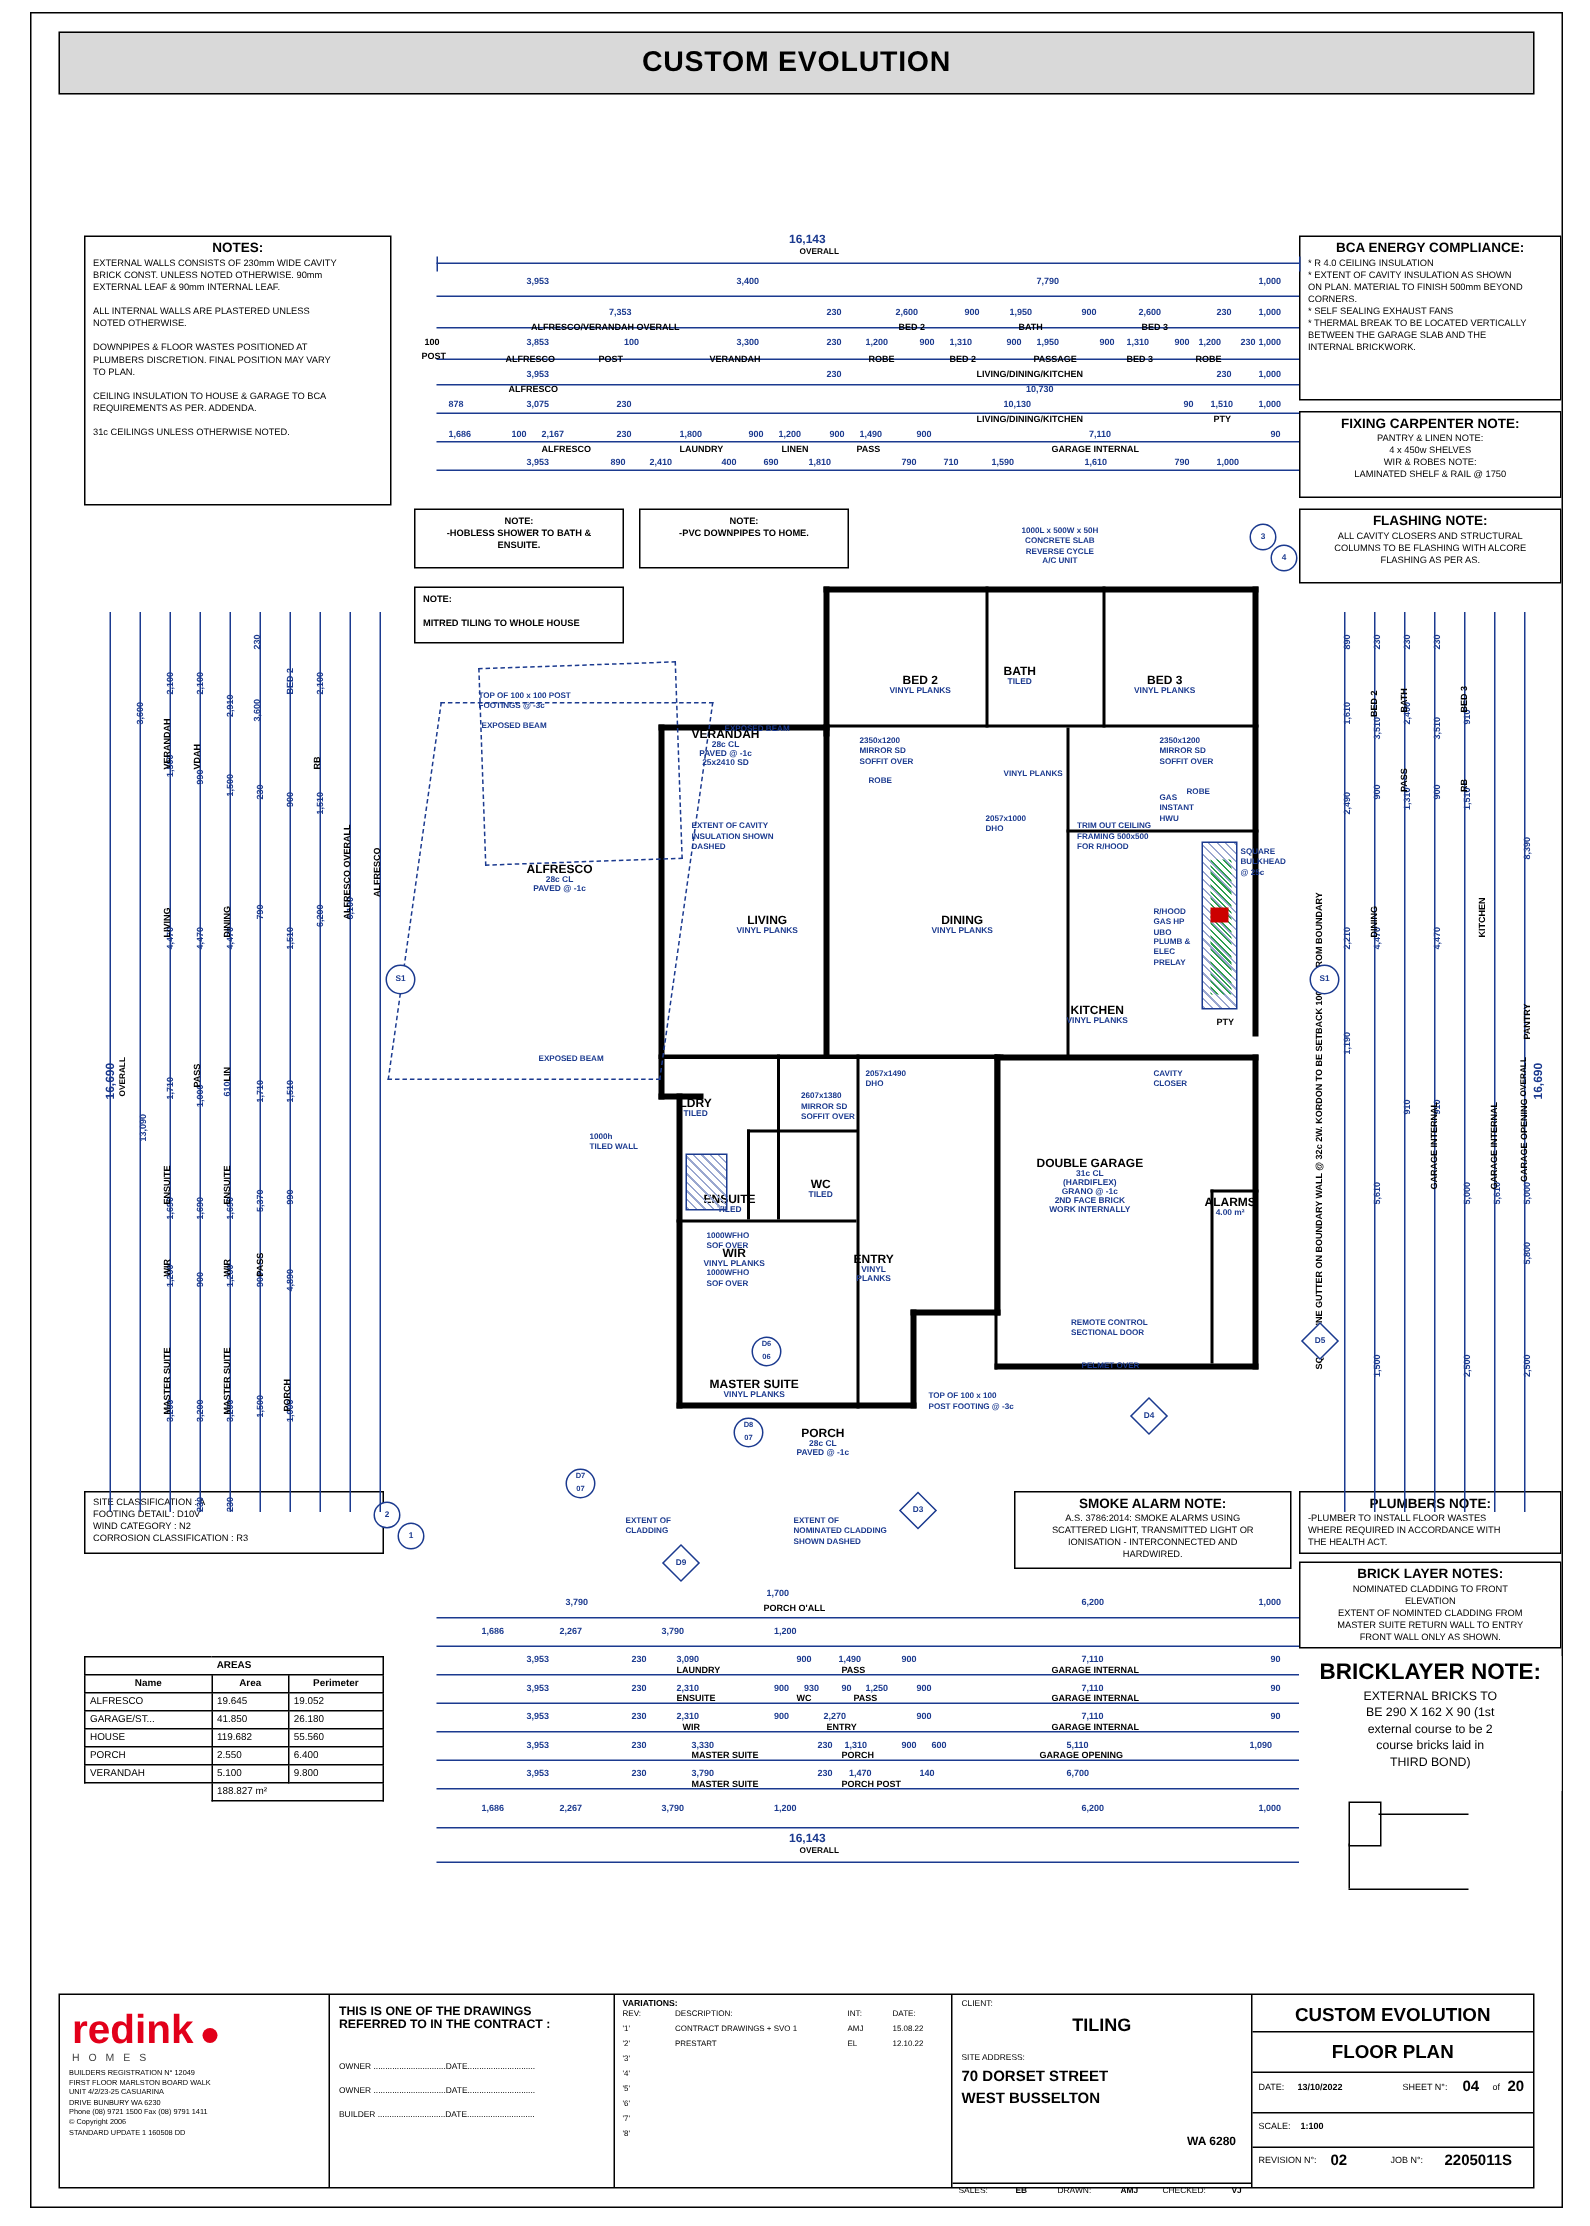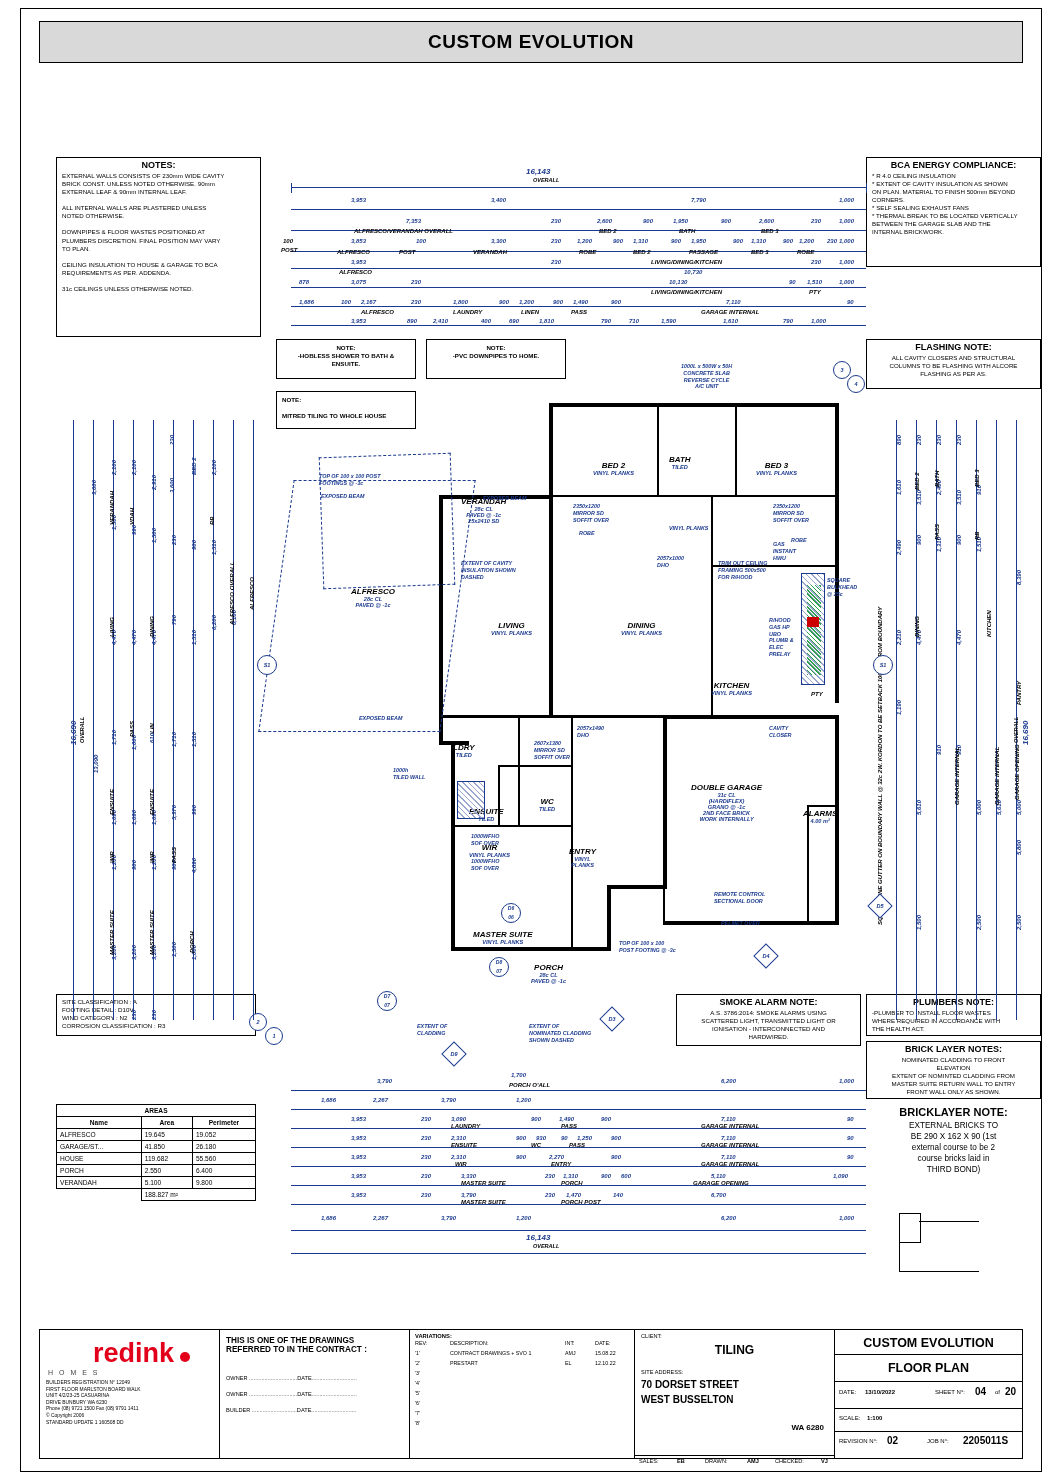--- a/index.html
+++ b/index.html
@@ -96,20 +96,29 @@
           <div>* EXTENT OF CAVITY INSULATION AS SHOWN</div>
           <div>ON PLAN. MATERIAL TO FINISH 500mm BEYOND</div>
           <div>CORNERS.</div>
           <div>* SELF SEALING EXHAUST FANS</div>
           <div>* THERMAL BREAK TO BE LOCATED VERTICALLY</div>
           <div>BETWEEN THE GARAGE SLAB AND THE</div>
           <div>INTERNAL BRICKWORK.</div>
         </div>
     </div>
 
+    <div class="tbox" style="left:845px;top:265px;width:175px;height:58px;">
+      <div class="hd">FIXING CARPENTER NOTE:</div>
+      <div class="bd" id="fixing-lines">
+          <div>PANTRY &amp; LINEN NOTE:</div>
+          <div>4 x 450w SHELVES</div>
+          <div>WIR &amp; ROBES NOTE:</div>
+          <div>LAMINATED SHELF &amp; RAIL @ 1750</div>
+        </div>
+    </div>
 
     <div class="tbox" style="left:655px;top:985px;width:185px;height:52px;">
       <div class="hd">SMOKE ALARM NOTE:</div>
       <div class="bd" id="smoke-lines">
           <div>A.S. 3786:2014: SMOKE ALARMS USING</div>
           <div>SCATTERED LIGHT, TRANSMITTED LIGHT OR</div>
           <div>IONISATION - INTERCONNECTED AND</div>
           <div>HARDWIRED.</div>
         </div>
     </div>
@@ -137,21 +146,21 @@
     <div class="tbox" style="left:845px;top:985px;width:175px;height:42px;">
       <div class="hd">PLUMBERS NOTE:</div>
       <div class="bdl" id="plumbers-lines">
           <div>-PLUMBER TO INSTALL FLOOR WASTES</div>
           <div>WHERE REQUIRED IN ACCORDANCE WITH</div>
           <div>THE HEALTH ACT.</div>
         </div>
     </div>
 
     <div class="tbox" style="left:845px;top:1095px;width:175px;height:90px;border:none;">
-      <div class="hd" style="font-size:11px;">BRICKLAYER NOTE:</div>
+      <div class="hd" style="font-size:15px;">BRICKLAYER NOTE:</div>
       <div class="bd" style="font-size:8.2px;line-height:1.35;" id="bk-lines">
           <div>EXTERNAL BRICKS TO</div>
           <div>BE 290 X 162 X 90 (1st</div>
           <div>external course to be 2</div>
           <div>course bricks laid in</div>
           <div>THIRD BOND)</div>
         </div>
     </div>
 
     <div class="tbox" style="left:35px;top:985px;width:200px;height:42px;">
@@ -203,21 +212,21 @@
               <td>9.800</td>
             </tr>
             <tr>
               <td style="border: none;"></td>
               <td colspan="2" style="font-weight: normal;">188.827 m²</td>
             </tr>
           </tbody>
       </table>
     </div>
 
-    <div id="plan" style="position:absolute;left:0;top:16px;width:1020px;height:1320px;font-style:italic;">
+    <div id="plan" style="position:absolute;left:0;top:4px;width:1020px;height:1320px;">
 
       <div class="dim" style="left:505px;top:142px;font-size:8px;">16,143</div>
       <div class="dimk" style="left:512px;top:152px;font-size:5.5px;">OVERALL</div>
       <div class="hline" style="left:270px;top:162px;width:575px;"></div>
       <div class="vline" style="left:270px;top:158px;height:10px;"></div>
       <div class="vline" style="left:845px;top:158px;height:10px;"></div>
 
       <div class="hline" style="left:270px;top:184px;width:575px;"></div>
       <div class="hline" style="left:270px;top:205px;width:575px;"></div>
       <div class="hline" style="left:270px;top:226px;width:575px;"></div>
@@ -754,21 +763,21 @@
 
       <div style="position:absolute;left:878px;top:1188px;width:20px;height:28px;border:1px solid #000;"></div>
       <div class="hlinek" style="left:898px;top:1196px;width:60px;border-top-color:#000;"></div>
       <div class="vlinek" style="left:878px;top:1216px;height:30px;"></div>
       <div class="hlinek" style="left:878px;top:1246px;width:80px;"></div>
     </div>
 
     <div id="tb">
 
       <div class="cell" style="left:0;width:180px;">
-        <div style="padding:8px 6px 0 8px;margin-left:45px;">
+        <div style="padding:8px 6px 0 8px;">
           <span style="font-size:27px;font-weight:bold;color:#e2001a;font-family:'Liberation Sans',sans-serif;">redink</span>
           <span style="display:inline-block;width:10px;height:10px;background:#e2001a;border-radius:50%;margin-left:2px;"></span>
         </div>
         <div style="font-size:7px;letter-spacing:2px;padding:0 8px;color:#444;">H   O   M   E   S</div>
         <div id="company-lines" style="font-size:4.9px;line-height:1.35;padding:4px 6px 0 6px;">
             <div>BUILDERS REGISTRATION N° 12049</div>
             <div>FIRST FLOOR MARLSTON BOARD WALK</div>
             <div>UNIT 4/2/23-25 CASUARINA</div>
             <div>DRIVE BUNBURY WA 6230</div>
             <div>Phone (08) 9721 1500 Fax (08) 9791 1411</div>

